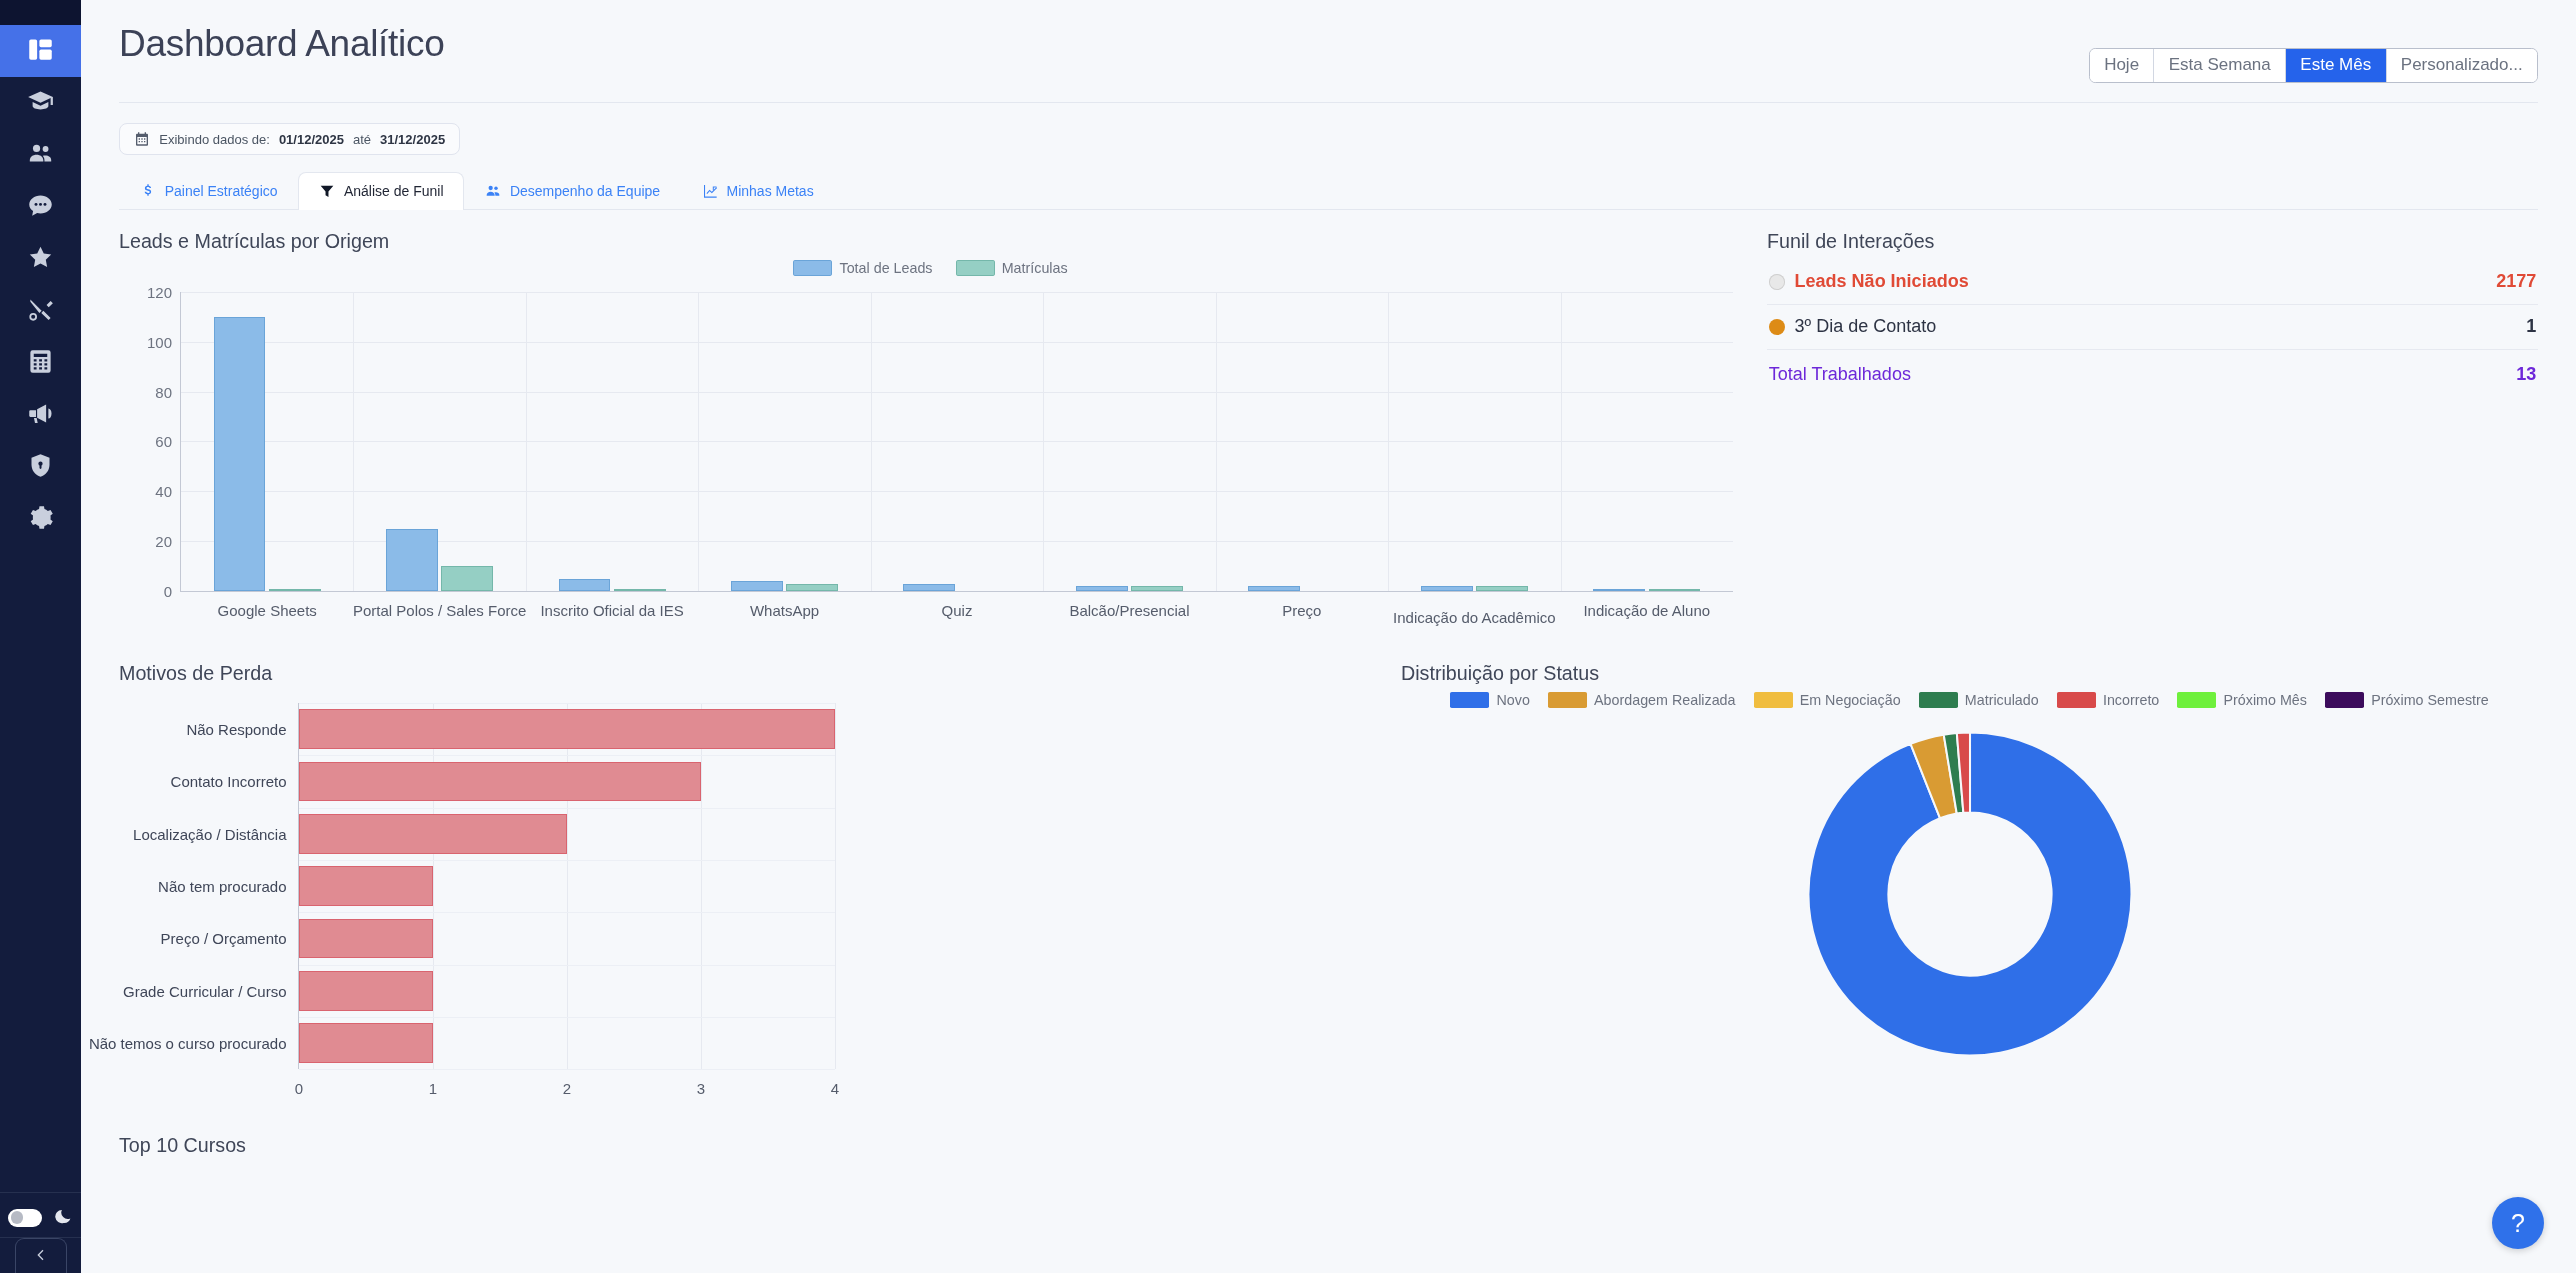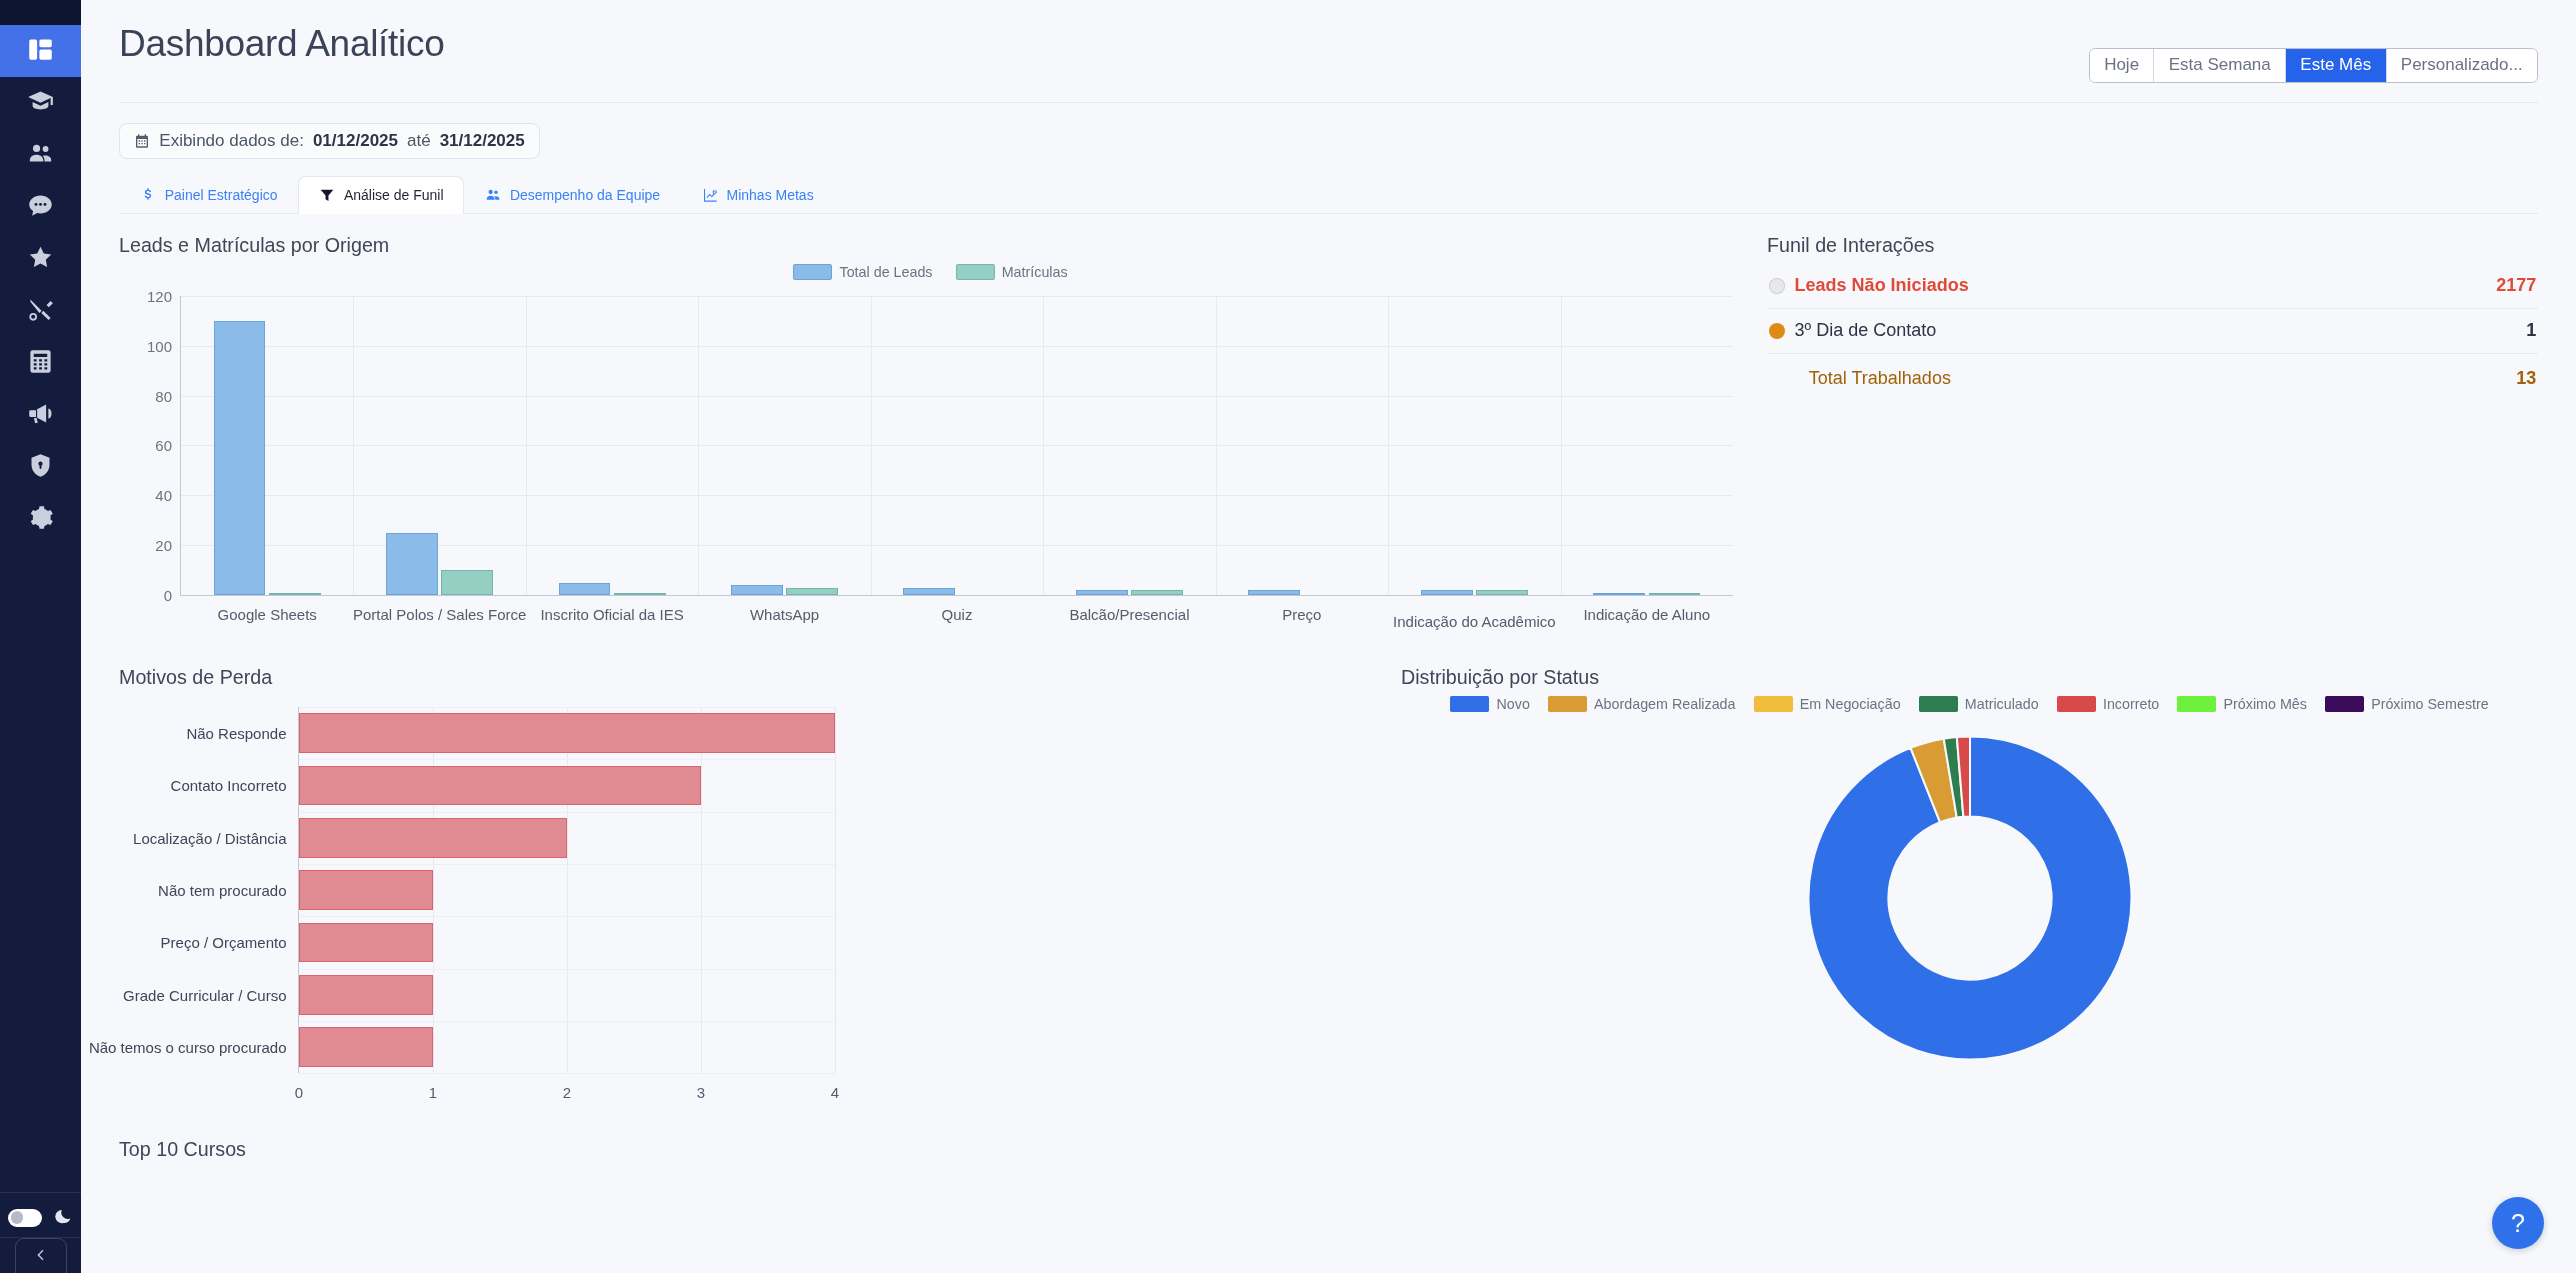--- a/index.html
+++ b/index.html
@@ -85,21 +85,21 @@
   .range-btn.active { background: #2563eb; color: #ffffff; }
 
   .divider-line { margin-top: 19.7px; border-top: 0.9px solid #e3e7ef; }
 
   .daterange-pill {
     display: inline-flex; align-items: center; gap: 9px;
     margin-top: 19.7px;
     padding: 7.2px 14.3px;
     border: 0.9px solid #e0e4ee; border-radius: 8px;
     background: #fafbfd;
-    font-size: 17px; color: #4b5563;
+    font-size: 13px; color: #4b5563;
   }
   .daterange-pill b { color: #2e3544; font-weight: 700; }
   .cal-icon svg { width: 16px; height: 16px; fill: #555d6d; display:block; }
 
   .tabs {
     display: flex; align-items: flex-end; gap: 0;
     margin-top: 16px;
     border-bottom: 0.9px solid #e3e7ef;
   }
   .tab {
@@ -159,21 +159,21 @@
     padding: 11.6px 1.8px;
     border-bottom: 0.9px solid #e6e9f0;
   }
   .funnel-row:last-child { border-bottom: none; }
   .funnel-left { display: flex; align-items: center; gap: 9.8px; }
   .dot { width: 16px; height: 16px; border-radius: 50%; display: inline-block; }
   .funnel-label { font-size: 18px; }
   .funnel-val { font-size: 18px; font-weight: 700; }
   .f-red   { color: #e04a36; font-weight: 700; }
   .f-dark  { color: #2d3344; }
-  .f-blue  { color: #a16207; margin-left: 40px; }
+  .f-blue  { color: #6d28d9; }
   .funnel-total { padding-top: 14.3px; }
 
   
   .row2 { display: flex; margin-top: 23px; }
   .panel-perda { width: 1257px; }
   .panel-status { flex: 1 1 auto; padding-left: 25px; }
 
   .hbar-wrap { position: relative; height: 420px; }
   .hbar-plot {
     position: absolute; left: 179px; right: 541px; top: 10.7px; bottom: 43px;

